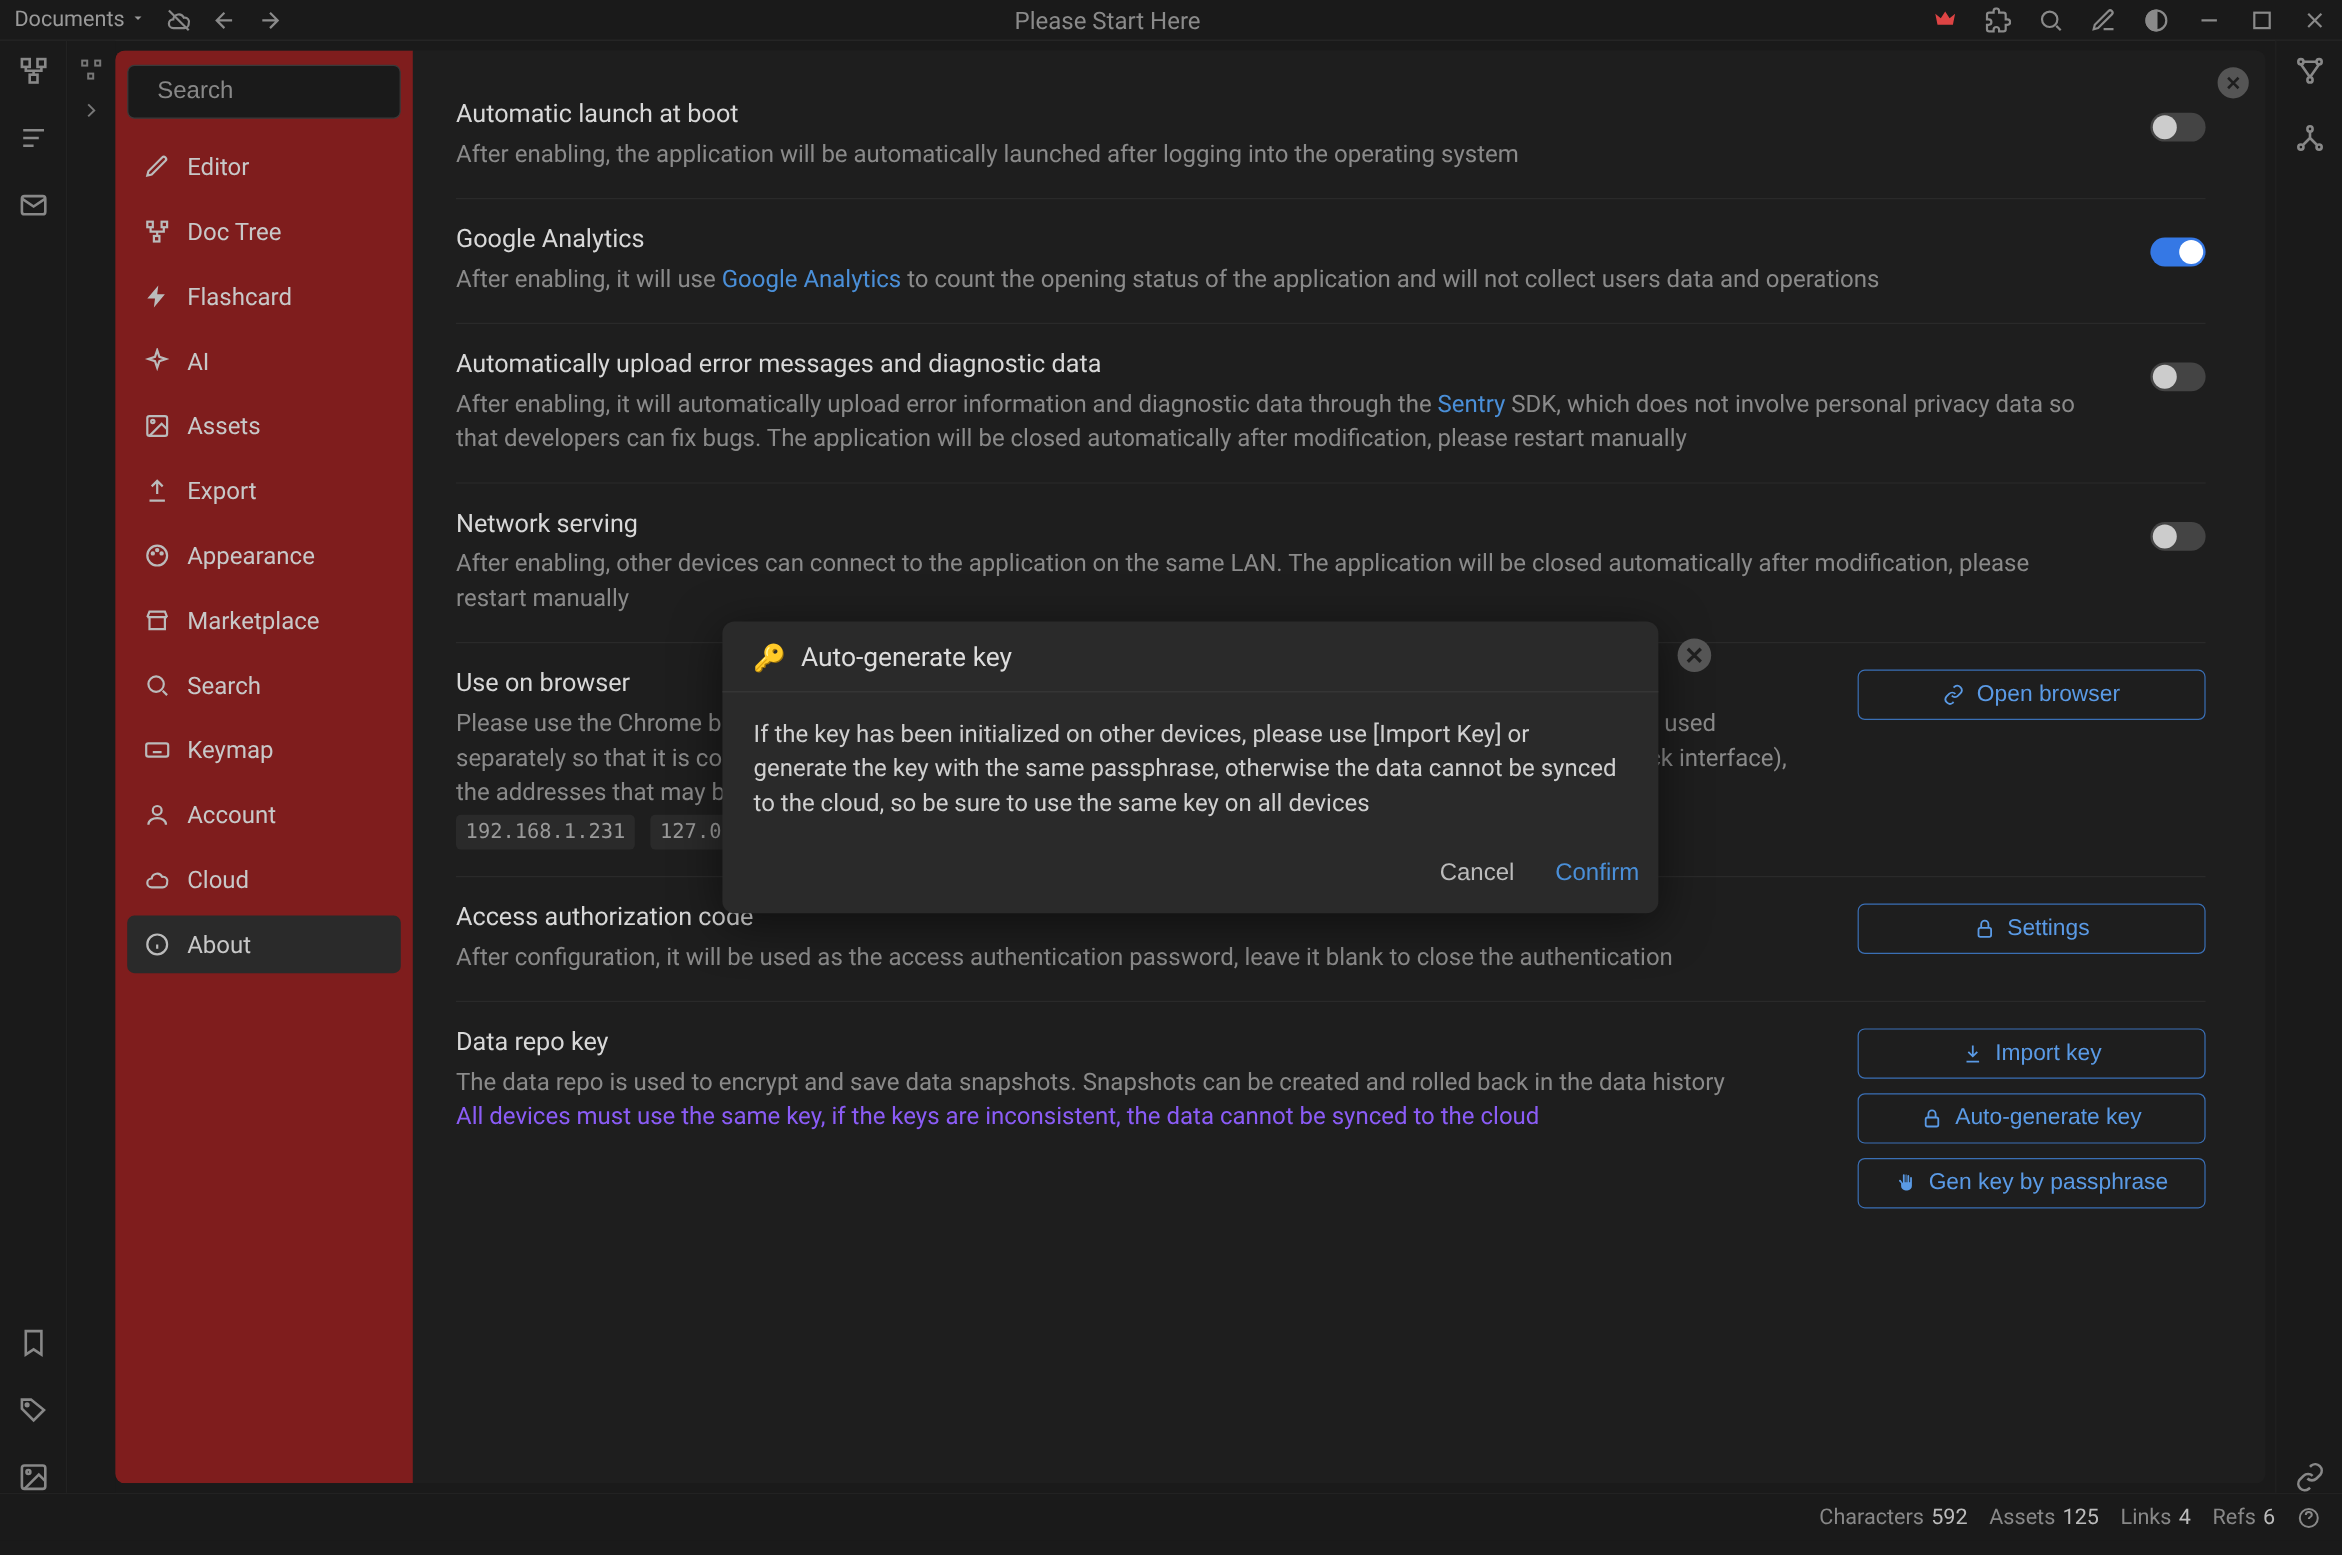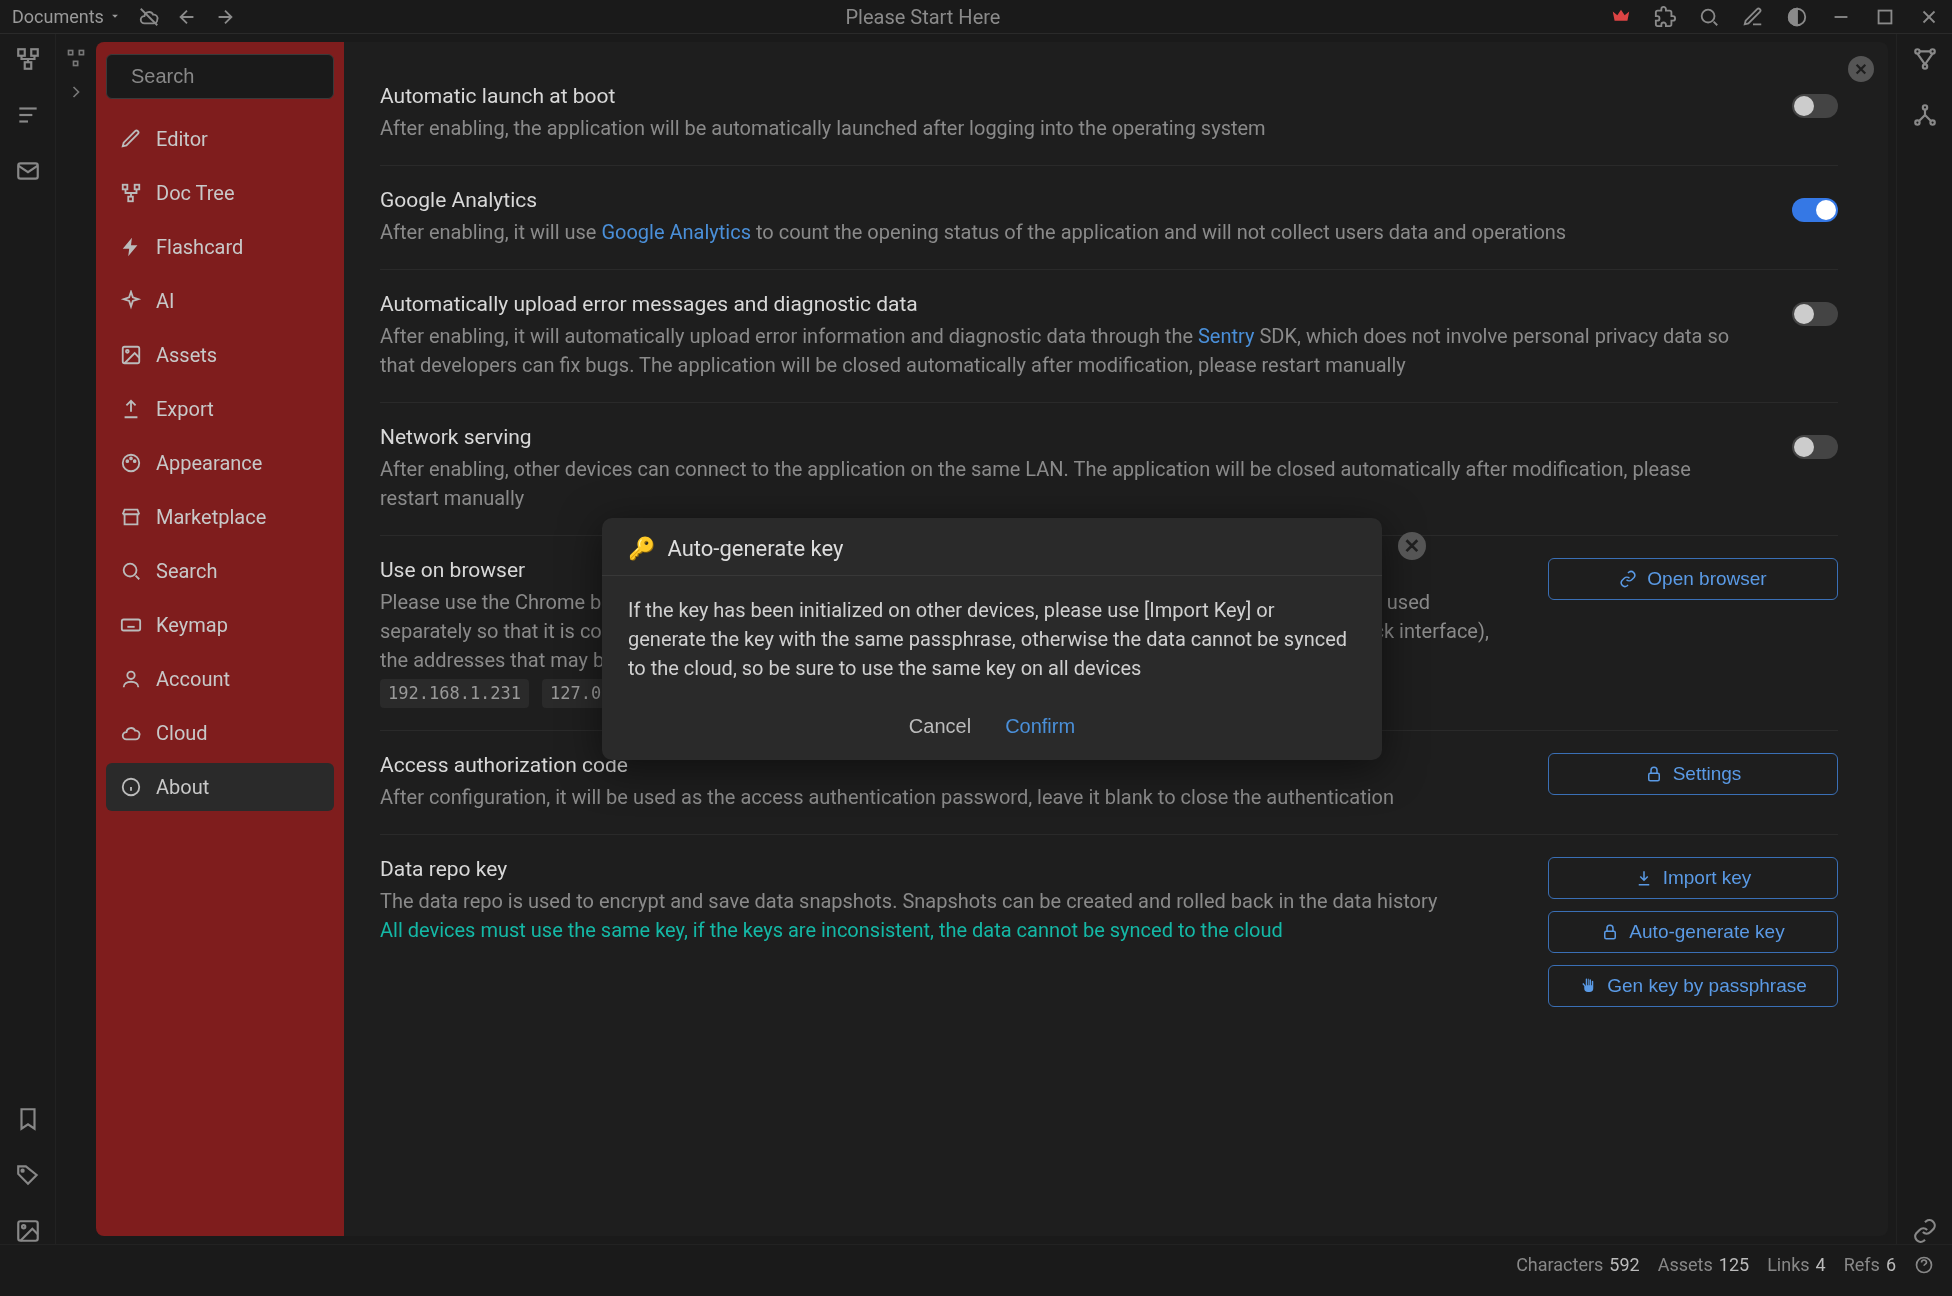--- a/index.html
+++ b/index.html
@@ -147,21 +147,21 @@
   justify-content: space-between;
   padding: 22px 0;
   border-bottom: 1px solid #2a2a2a;
   gap: 40px;
 }
 .setting-row:last-child { border-bottom: none; }
 .setting-text { flex: 1; }
 .setting-title { color: #d8d8d8; font-size: 21px; margin-bottom: 6px; }
 .setting-desc { color: #8a8a8a; font-size: 20px; line-height: 1.45; }
 .setting-desc .link { color: #4a8fd8; cursor: pointer; }
-.setting-desc .warn { color: #14b8a6; }
+.setting-desc .warn { color: #8b5cf6; }
 .setting-desc .code {
   background: #2a2a2a;
   color: #999;
   padding: 2px 8px;
   border-radius: 4px;
   font-family: monospace;
   font-size: 17px;
   display: inline-block;
   margin-top: 4px;
   margin-right: 8px;
@@ -244,23 +244,23 @@
   border-bottom: 1px solid #383838;
 }
 .modal-body {
   padding: 20px 26px;
   color: #d0d0d0;
   font-size: 20px;
   line-height: 1.45;
 }
 .modal-footer {
   display: flex;
-  justify-content: center;
+  justify-content: flex-end;
   gap: 34px;
-  padding: 12px 30px 22px;
+  padding: 12px 16px 22px;
 }
 .modal-btn {
   background: transparent;
   border: none;
   font-size: 20px;
   cursor: pointer;
 }
 .modal-btn.cancel { color: #bbb; }
 .modal-btn.confirm { color: #4a8fd8; }
 .statusbar {

